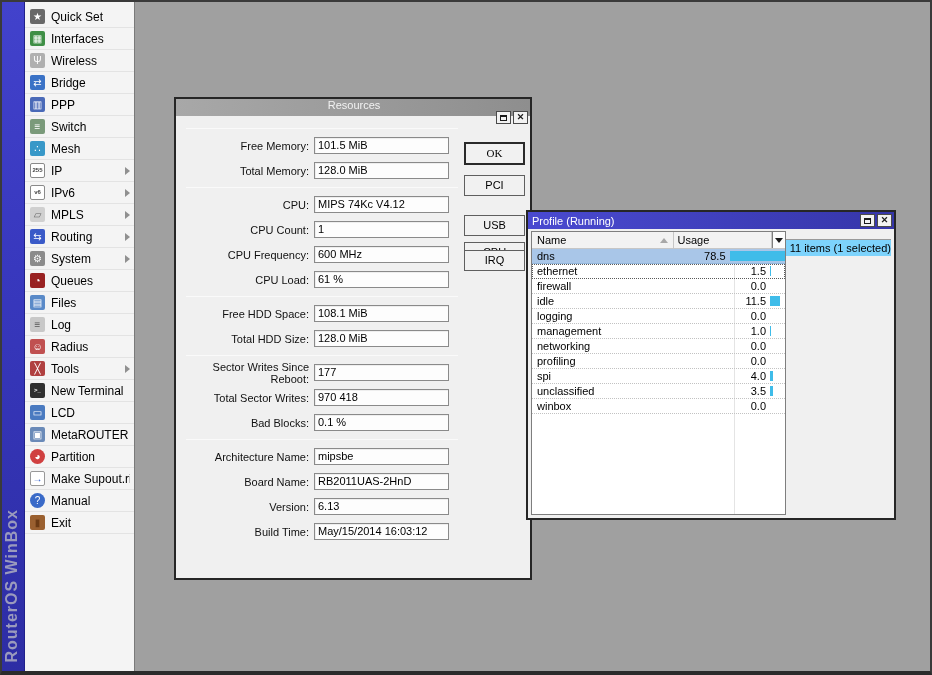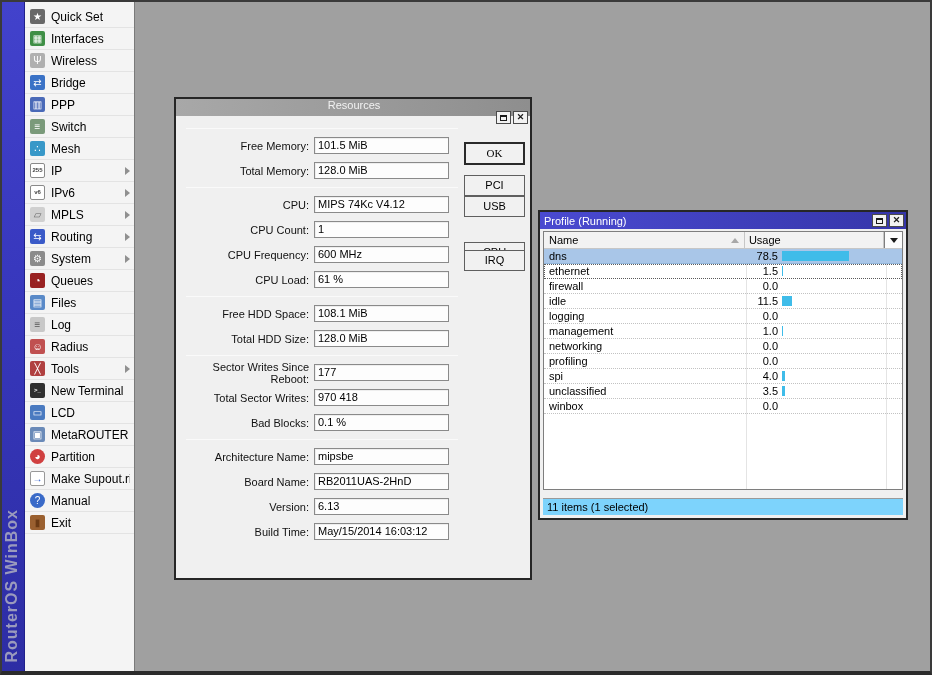--- a/index.html
+++ b/index.html
@@ -82,21 +82,21 @@
   .fsep { height:1px; background:#d6d6d6; border-bottom:1px solid #fafafa; margin:4px 8px 4px 8px; width:272px; }
   .rbtn {
     position:absolute; left:286px; width:61px; height:21px;
     background:#f1f1f1; border:1px solid #5f5f5f;
     font-size:11px; text-align:center; line-height:19px; color:#000;
     cursor:default;
   }
   .rbtn.default { border:2px solid #2a2a2a; height:23px; line-height:19px;font-family:Liberation Serif, serif; }
 
   
-  .prof-body { position:absolute; top:19px; left:3px; right:3px; bottom:3px; display:flex; flex-direction:column; }
+  .prof-body { position:absolute; top:19px; left:3px; right:3px; bottom:3px; display:flex; flex-direction:row; }
   .ptable { flex:1; border:1px solid #7e7e7e; background:#fff; display:flex; flex-direction:column; overflow:hidden; }
   .thead { height:17px; background:#f2f2f2; border-bottom:1px solid #c6c6c6; display:flex; font-size:11px; color:#000; position:relative; }
   .th-name { width:202px; padding-left:5px; line-height:16px; border-right:1px solid #c6c6c6; position:relative; }
   .sort-asc {
     position:absolute; right:5px; top:6px; width:0; height:0;
     border-bottom:5px solid #a8a8a8;
     border-left:4px solid transparent; border-right:4px solid transparent;
   }
   .th-usage { width:140px; padding-left:4px; line-height:16px; border-right:1px solid #c6c6c6; }
   .th-spacer { flex:1; }
@@ -303,27 +303,27 @@
         <div class="frow">
           <span class="flabel">Version:</span>
           <div class="finput">6.13</div>
         </div>
         <div class="frow">
           <span class="flabel">Build Time:</span>
           <div class="finput">May/15/2014 16:03:12</div>
         </div>
         <div class="rbtn default" style="top: 24px;">OK</div>
         <div class="rbtn" style="top: 57px;">PCI</div>
-        <div class="rbtn" style="top: 78px;">USB</div>
+        <div class="rbtn" style="top: 97px;">USB</div>
         <div class="rbtn" style="top: 107px; margin-top: 17px;">CPU</div>
         <div class="rbtn" style="top: 132px;">IRQ</div>
       </div>
   </div>
 
-  <div class="window" style="left:536px; top:208px; width:370px; height:310px;">
+  <div class="window" style="left:524px; top:208px; width:370px; height:310px;">
     <div class="titlebar active">
       <span>Profile (Running)</span>
       <span class="tbuttons">
         <span class="tbtn">
             <span class="max-glyph"></span>
           </span>
         <span class="tbtn close-glyph"></span>
       </span>
     </div>
     <div class="prof-body">

